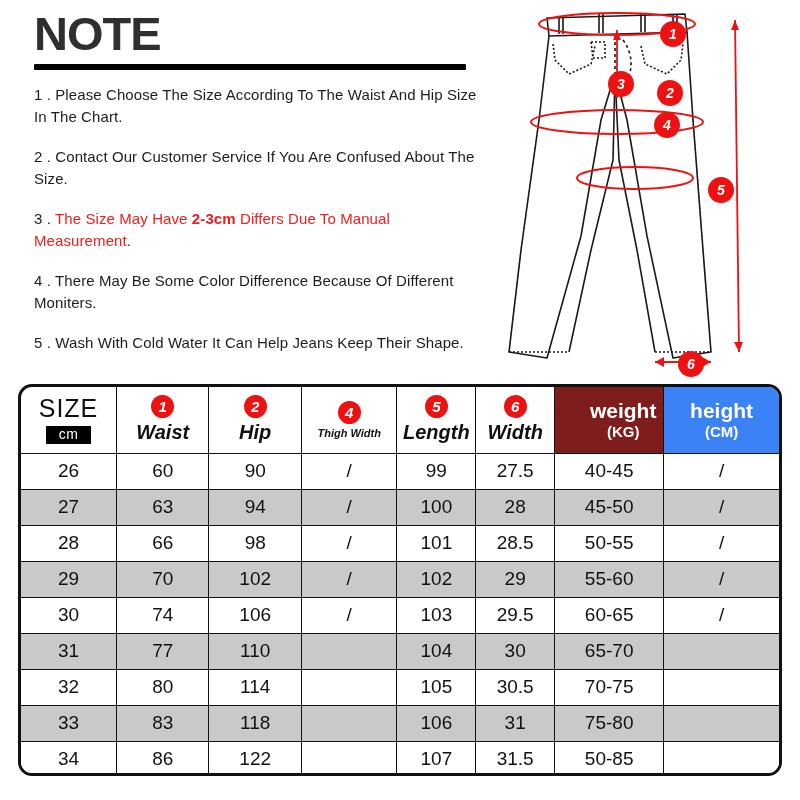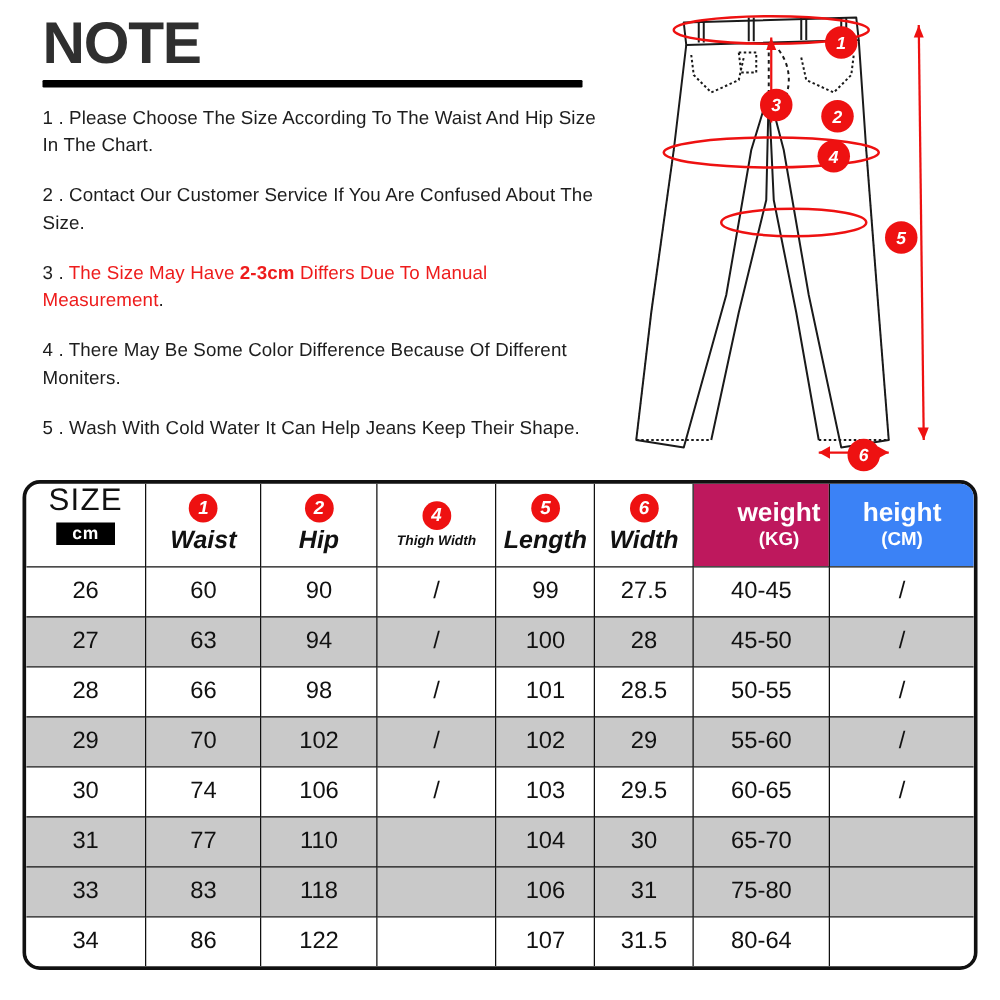--- a/index.html
+++ b/index.html
@@ -60,43 +60,43 @@
   table.size-table tr:last-child td  { border-bottom: none; }
 
   thead th { height: 66px; }
   tbody tr { height: 36px; }
   tbody tr.shaded td { background: #c9c9c9; }
   tbody tr.plain  td { background: #ffffff; }
   td.size-col { font-size: 21px; }
 
   
   .hdr-inner { display:flex; flex-direction:column; align-items:center; justify-content:center; gap:3px; height:100%; }
-  .size-badge-wrap { display:flex; flex-direction:column; align-items:center; justify-content:flex-start; height:100%; }
+  .size-badge-wrap { display:flex; flex-direction:column; align-items:center; justify-content:center; height:100%; }
   .size-word { font-size: 25px; letter-spacing: 1px; color:#111; line-height: 26px; font-weight: normal; }
   .cm-badge {
-    background:#000; color:#fff; font-size: 14px; font-weight: bold;
+    background:#000; color:#fff; font-size: 14px; font-weight: normal;
     padding: 1px 13px 2px 13px; line-height: 15px; margin-top: 5px; letter-spacing:.5px;
   }
   .num-dot {
     width: 23px; height: 23px; border-radius: 50%;
     background: #ee1111; color: #fff;
     font-size: 15px; font-style: italic; font-weight: bold;
     display:flex; align-items:center; justify-content:center;
     line-height: 23px;
   }
   .hdr-label { font-size: 20px; font-style: italic; font-weight: bold; color:#111; white-space: nowrap; }
   .hdr-label.small { font-size: 11px; }
 
   th.weight-cell, th.height-cell { padding: 4px; }
   .color-box {
     height: 100%; width: 100%;
     display:flex; flex-direction:column; align-items:center; justify-content:center;
     color:#fff; line-height: 1.05;
   }
-  .color-box.weight { background: #be185d; padding-left: 28px; }
+  .color-box.weight { background: #7f1d1d; padding-left: 28px; }
   .color-box.height { background: #3b82f6; }
   .color-box .big { font-size: 21px; font-weight: bold; }
   .color-box .unit { font-size: 15px; font-weight: bold; margin-top: 2px; }
 </style>
 </head>
 <body>
 
 <div id="page">
 
   <div class="note-panel">
@@ -323,37 +323,47 @@
         <tr class="shaded">
             <td class="size-col">31</td>
             <td>77</td>
             <td>110</td>
             <td></td>
             <td>104</td>
             <td>30</td>
             <td>65-70</td>
             <td></td>
           </tr>
+        <tr class="plain">
+            <td class="size-col">32</td>
+            <td>80</td>
+            <td>114</td>
+            <td></td>
+            <td>105</td>
+            <td>30.5</td>
+            <td>70-75</td>
+            <td></td>
+          </tr>
         <tr class="shaded">
             <td class="size-col">33</td>
             <td>83</td>
             <td>118</td>
             <td></td>
             <td>106</td>
             <td>31</td>
             <td>75-80</td>
             <td></td>
           </tr>
         <tr class="plain">
             <td class="size-col">34</td>
             <td>86</td>
             <td>122</td>
             <td></td>
             <td>107</td>
             <td>31.5</td>
-            <td>80-64</td>
+            <td>50-85</td>
             <td></td>
           </tr>
       </tbody>
     </table>
   </div>
 
 </div>
 
 </body></html>

